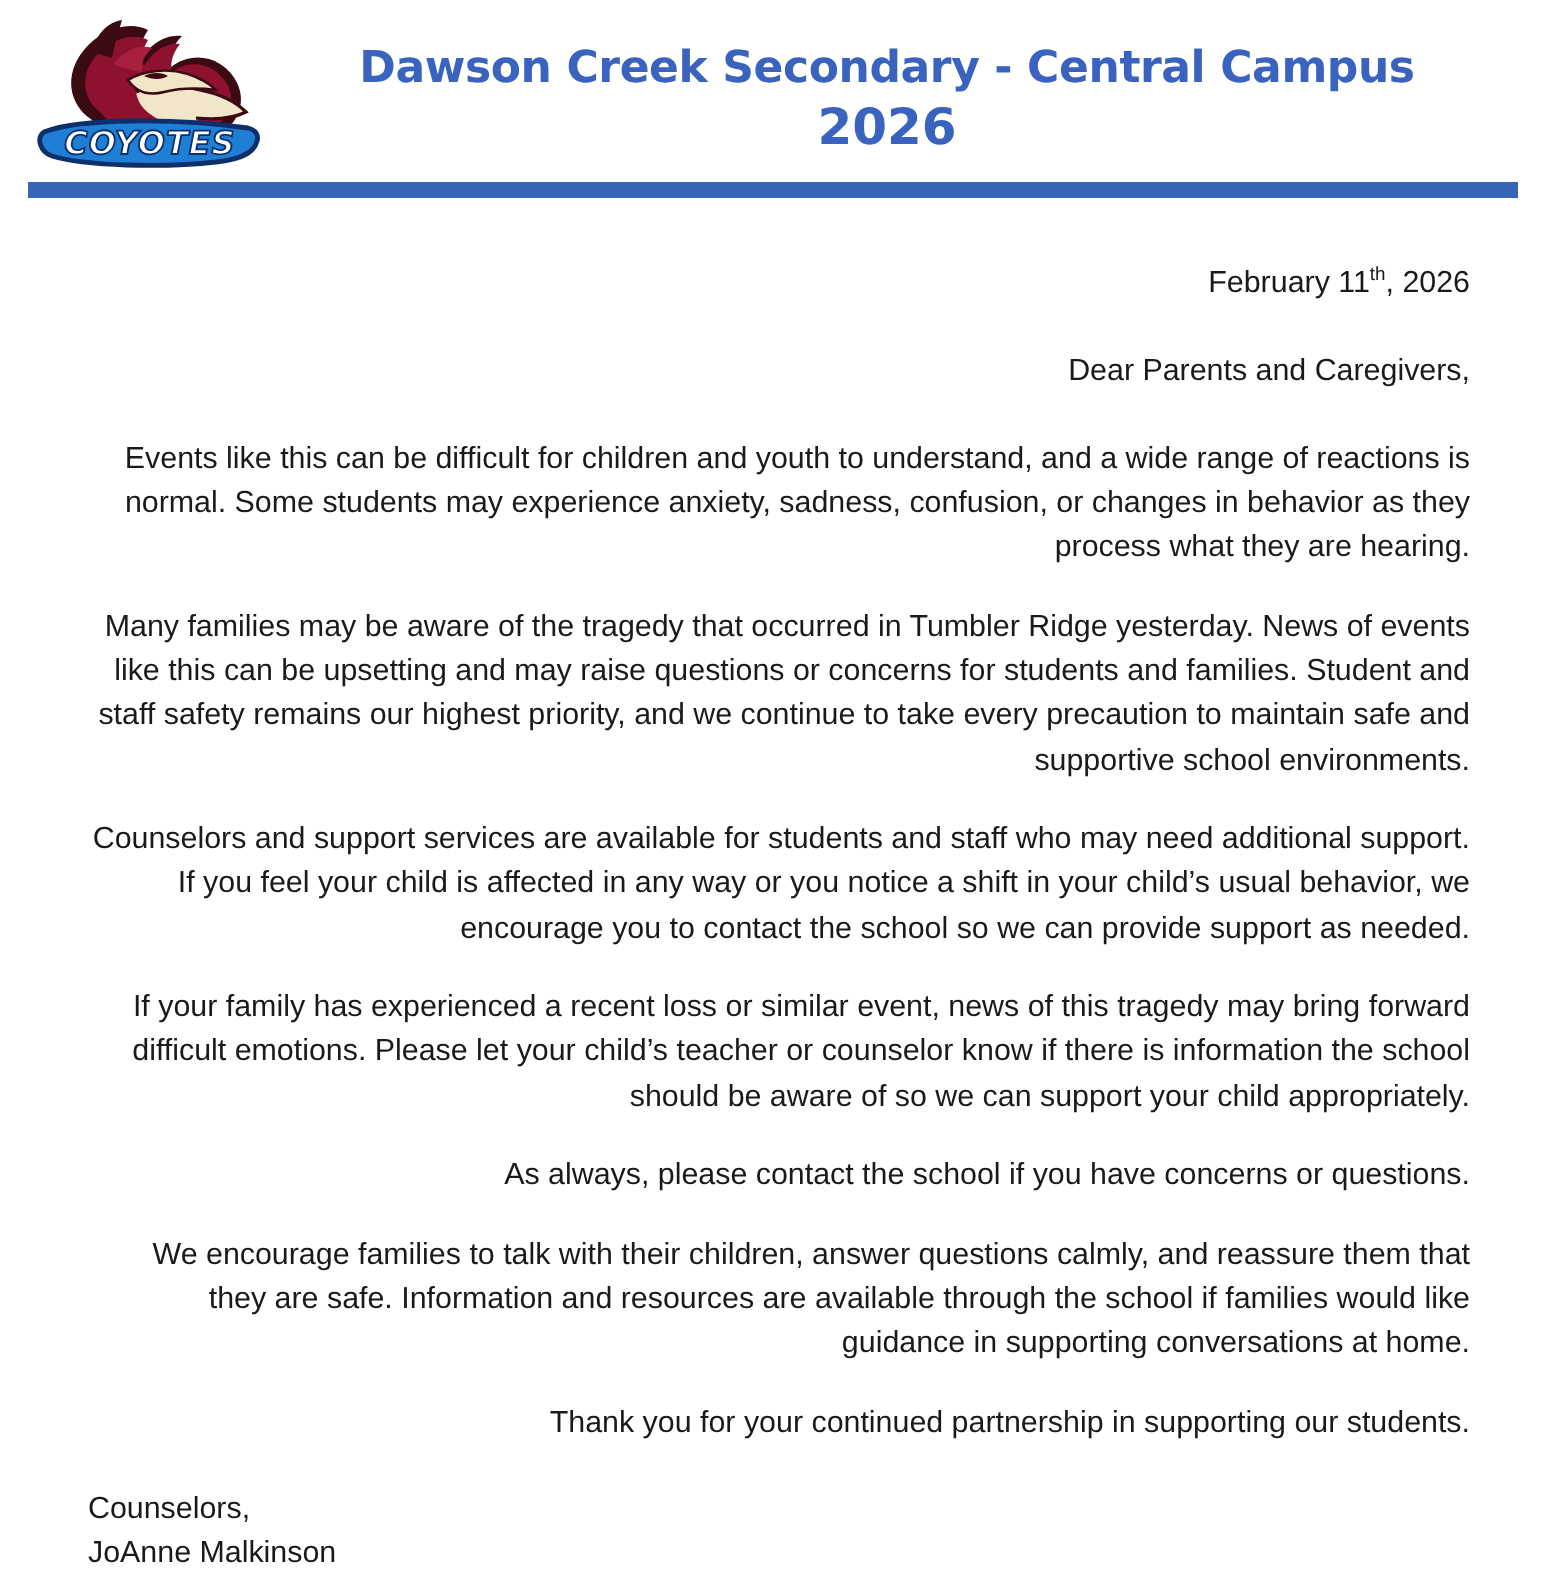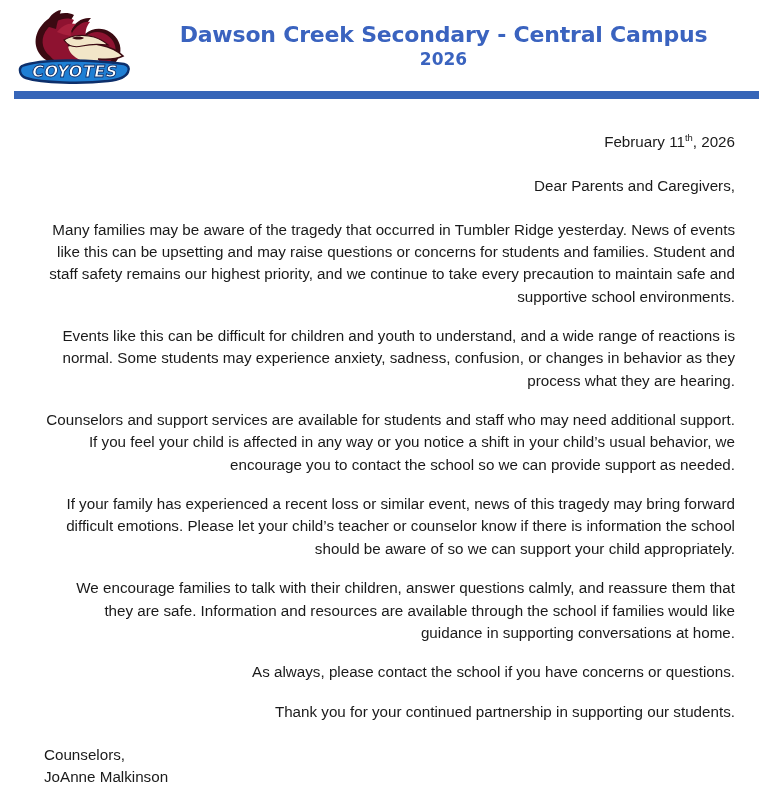--- a/index.html
+++ b/index.html
@@ -46,21 +46,21 @@
     font-size: 22px;
     font-weight: bold;
     color: #3a63bf;
     line-height: 1.22;
     letter-spacing: -0.2px;
     margin: 0;
     white-space: nowrap;
   }
   .school-year {
     font-family: "DejaVu Sans", sans-serif;
-    font-size: 17px;
+    font-size: 25px;
     font-weight: bold;
     color: #3a63bf;
     line-height: 1.22;
     margin: 0;
   }
 
   .header-rule {
     position: absolute;
     left: 14px;
     top: 91px;
@@ -150,31 +150,31 @@
 
   <div class="header-rule"></div>
 </div>
 
 <div class="letter-body">
 
   <p class="letter-line date-line"><span>February 11</span><sup>th</sup><span>, 2026</span></p>
 
   <p class="letter-line salutation">Dear Parents and Caregivers,</p>
 
+  <p class="letter-para">Events like this can be difficult for children and youth to understand, and a wide range of reactions is normal. Some students may experience anxiety, sadness, confusion, or changes in behavior as they process what they are hearing.</p>
+
   <p class="letter-para">Many families may be aware of the tragedy that occurred in Tumbler Ridge yesterday. News of events like this can be upsetting and may raise questions or concerns for students and families. Student and staff safety remains our highest priority, and we continue to take every precaution to maintain safe and supportive school environments.</p>
-
-  <p class="letter-para">Events like this can be difficult for children and youth to understand, and a wide range of reactions is normal. Some students may experience anxiety, sadness, confusion, or changes in behavior as they process what they are hearing.</p>
 
   <p class="letter-para">Counselors and support services are available for students and staff who may need additional support. If you feel your child is affected in any way or you notice a shift in your child’s usual behavior, we encourage you to contact the school so we can provide support as needed.</p>
 
   <p class="letter-para">If your family has experienced a recent loss or similar event, news of this tragedy may bring forward difficult emotions. Please let your child’s teacher or counselor know if there is information the school should be aware of so we can support your child appropriately.</p>
 
+  <p class="letter-para">As always, please contact the school if you have concerns or questions.</p>
+
   <p class="letter-para">We encourage families to talk with their children, answer questions calmly, and reassure them that they are safe. Information and resources are available through the school if families would like guidance in supporting conversations at home.</p>
-
-  <p class="letter-para">As always, please contact the school if you have concerns or questions.</p>
 
   <p class="letter-para">Thank you for your continued partnership in supporting our students.</p>
 
   <div class="sig-block">
     <p class="sig-line">Counselors,</p>
     <p class="sig-line">JoAnne Malkinson</p>
 
   </div>
 
 </div>

